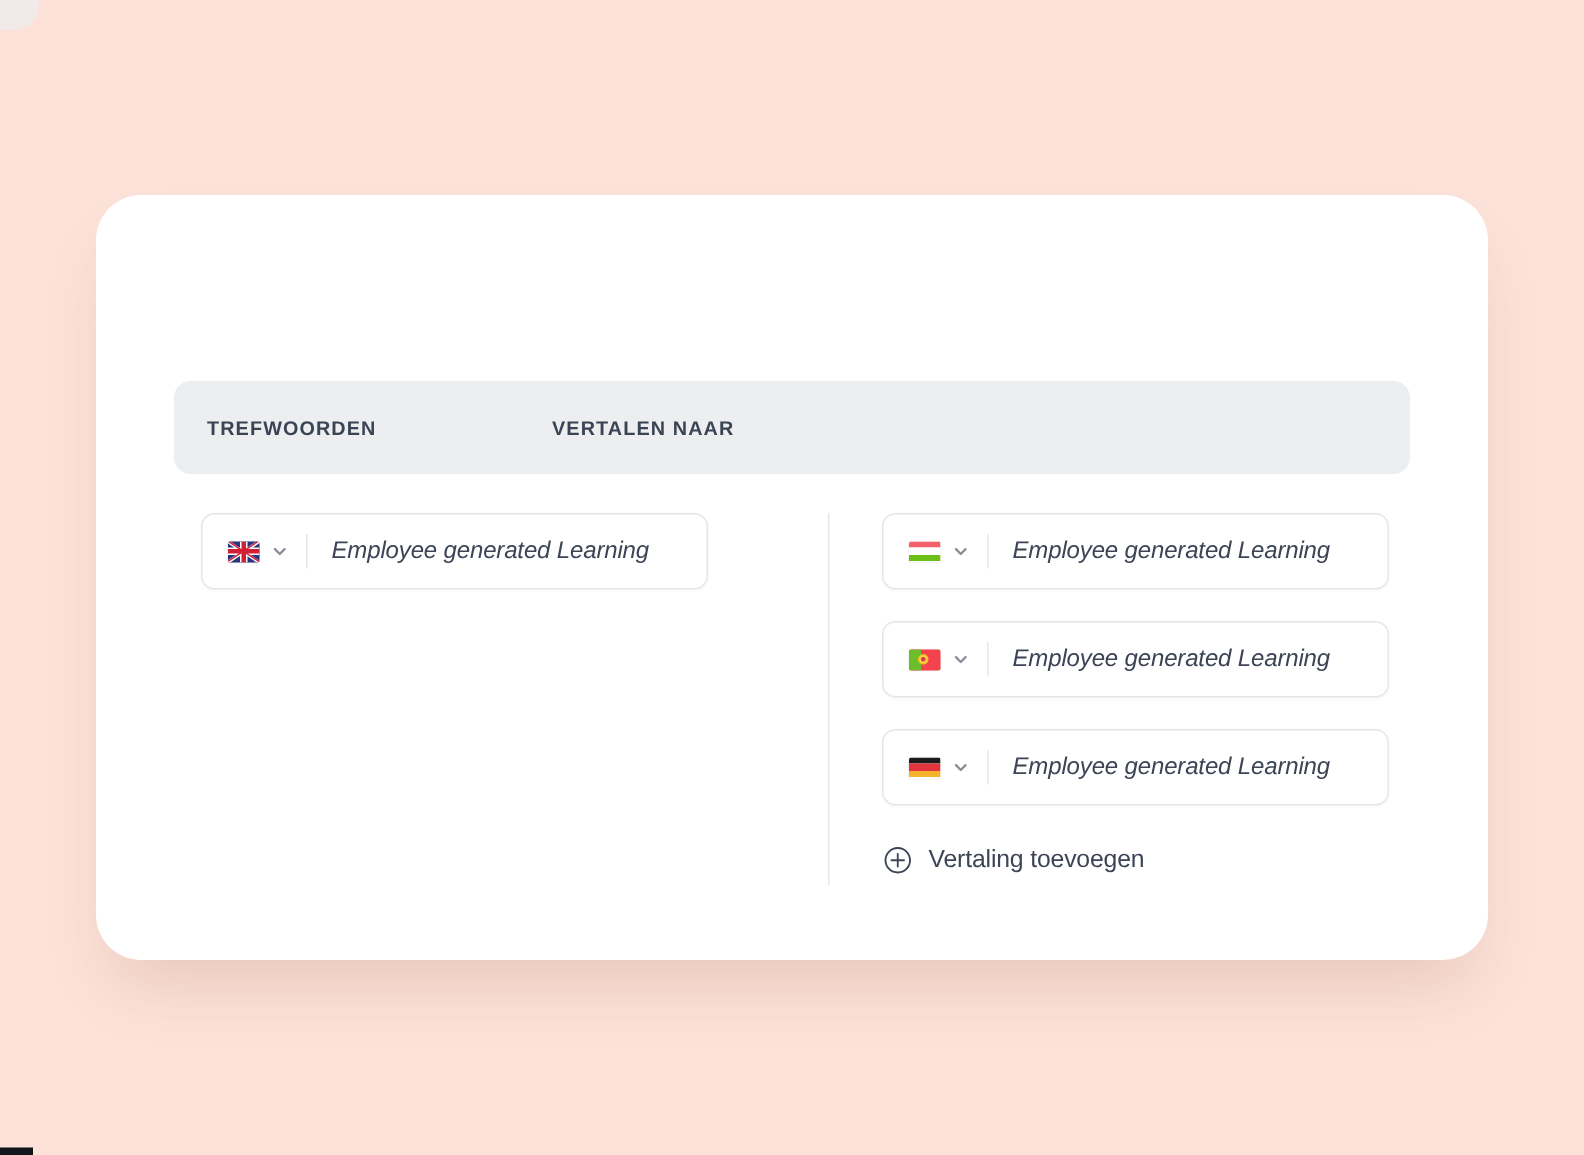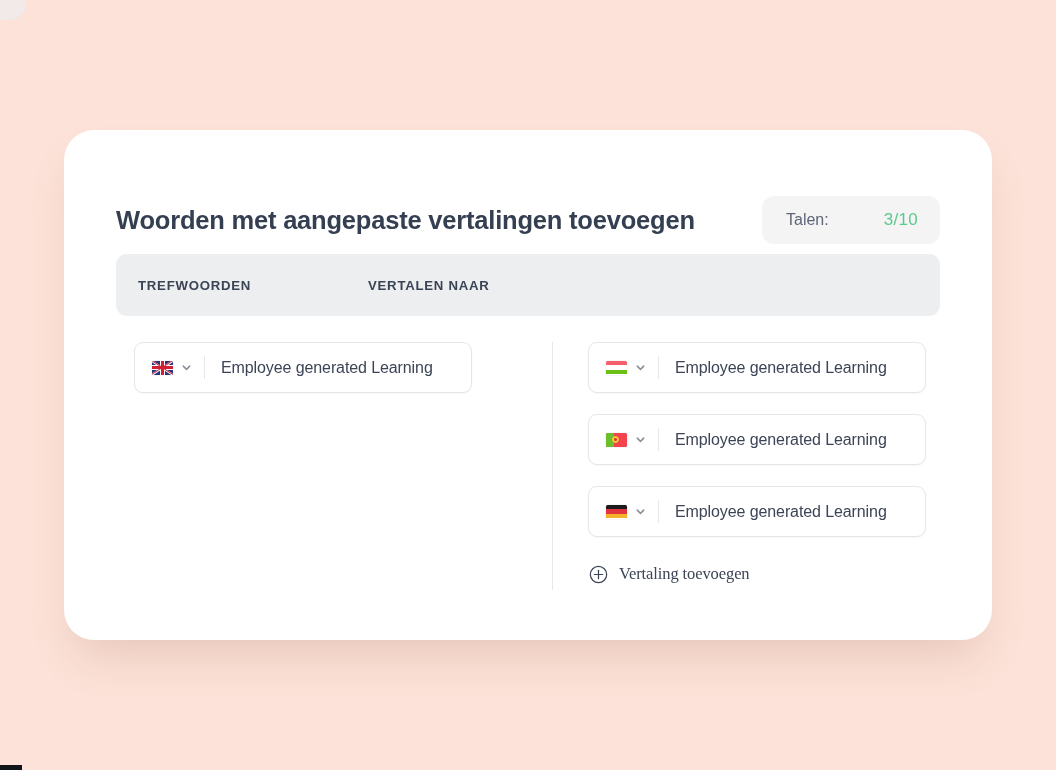--- a/index.html
+++ b/index.html
@@ -157,20 +157,21 @@
   
   .lang-input {
     display: flex;
     align-items: center;
     height: 51px;
     background: #ffffff;
     border: 1px solid #e6e6e8;
     border-radius: 9px;
     box-shadow: 0 1px 2px rgba(30,30,40,0.035);
     overflow: hidden;
+    font-style: italic;
   }
   .lang-input + .lang-input { margin-top: 21px; }
 
   .lang-select {
     display: flex;
     align-items: center;
     gap: 8px;
     padding: 0 13px 0 17px;
     height: 100%;
     cursor: pointer;
@@ -272,27 +273,25 @@
     color: #3c4456;
     letter-spacing: -0.1px;
     white-space: nowrap;
     overflow: hidden;
     text-overflow: ellipsis;
   }
 
   
   .add-translation {
     display: flex;
-    align-items: center;
     gap: 11px;
     margin-top: 27px;
     padding-left: 1px;
     cursor: pointer;
     width: max-content;
-    font-family: Liberation Serif, serif;
   }
   .plus-circle {
     width: 19px;
     height: 19px;
     flex: none;
     display: block;
   }
   .plus-circle circle { fill: none; stroke: #3c4456; stroke-width: 1.3; }
   .plus-circle line { stroke: #3c4456; stroke-width: 1.3; stroke-linecap: round; }
   .add-translation-label {
@@ -302,27 +301,20 @@
   }
 </style>
 </head>
 <body>
 
 <div class="corner-wash"></div>
 <div class="corner-strip"></div>
 
 <div class="card">
 
-  <div class="card-header">
-    <div class="page-title">Woorden met aangepaste vertalingen toevoegen</div>
-    <div class="lang-badge">
-      <span class="badge-label">Talen:</span>
-      <span class="badge-count">3/10</span>
-    </div>
-  </div>
 
   <div class="tab-strip">
     <span class="tab-label tab-keywords">TREFWOORDEN</span>
     <span class="tab-label tab-translate">VERTALEN NAAR</span>
   </div>
 
   <div class="columns">
 
     <div class="col-left">
       <div class="lang-input">

